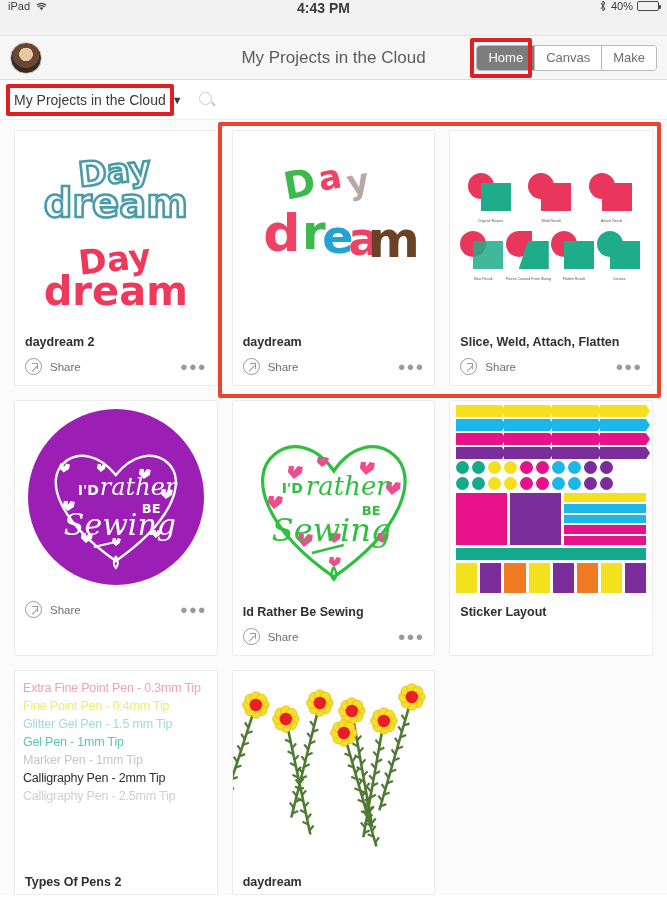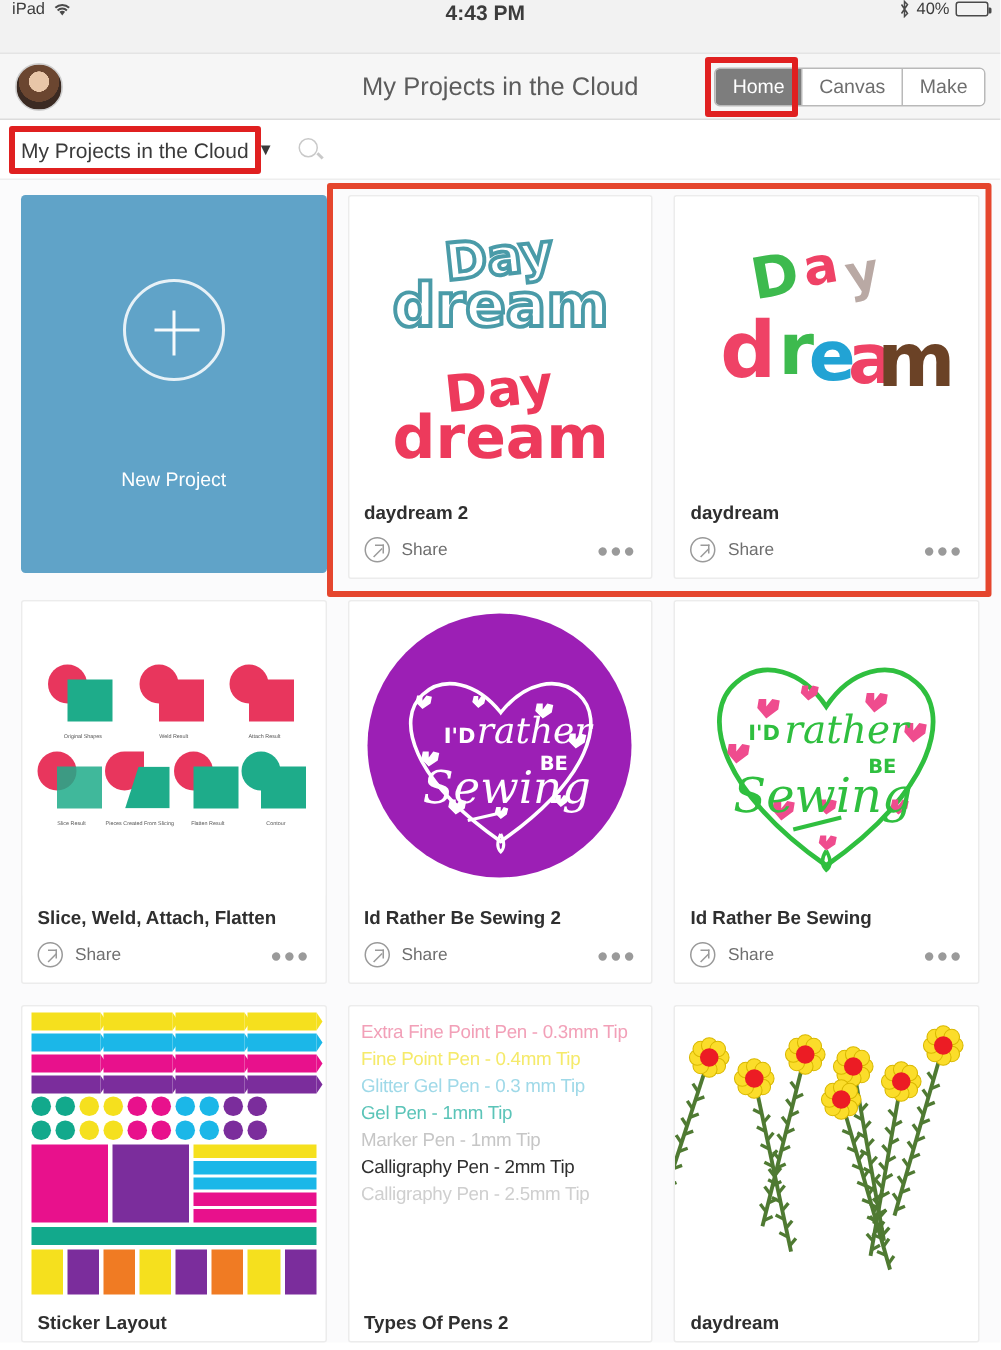--- a/index.html
+++ b/index.html
@@ -223,24 +223,20 @@
     <span>My Projects in the Cloud</span>
     <span class="caret">▼</span>
   </div>
   <div class="hl-dropdown"></div>
   <div class="search-icon"></div>
 </div>
 
 <div class="grid">
   <div class="hl-row1"></div>
 
-  <div class="card new-project">
-    <div class="plus-circle"></div>
-    <div class="np-label">New Project</div>
-  </div>
 
   <div class="card">
     <div class="thumb">
       <svg viewBox="0 0 200 196" width="100%" height="100%">
         <g fill="none" stroke="#4a9ba8" stroke-width="2.6">
           <text x="100" y="52" font-family="DejaVu Sans" font-size="34" font-weight="bold" text-anchor="middle" stroke="#4a9ba8" fill="none" transform="rotate(-6 100 52)">Day</text>
           <text x="100" y="86" font-family="DejaVu Sans" font-size="40" font-weight="bold" text-anchor="middle" stroke="#4a9ba8" fill="none">dream</text>
         </g>
         <g fill="#ed3a5c">
           <text x="100" y="140" font-family="DejaVu Sans" font-size="34" font-weight="bold" text-anchor="middle" transform="rotate(-6 100 140)">Day</text>
@@ -349,21 +345,20 @@
           </g>
           <text x="62" y="94" font-family="DejaVu Sans" font-size="14" font-weight="bold" fill="#fff">I'D</text>
           <text x="84" y="94" font-family="DejaVu Serif" font-size="24" font-style="italic" fill="#fff">rather</text>
           <text x="126" y="112" font-family="DejaVu Sans" font-size="13" font-weight="bold" fill="#fff">BE</text>
           <text x="48" y="134" font-family="DejaVu Serif" font-size="30" font-style="italic" fill="#fff">Sewing</text>
           <path d="M78 146 l26 -6" stroke="#fff" stroke-width="2.2" fill="none"></path>
           <path d="M100 155 q4 8 0 12 q-4 -4 0 -12" fill="none" stroke="#fff" stroke-width="2"></path>
         </svg>
       </div>
     </div>
-    <div class="card-title">Id Rather Be Sewing 2</div>
     <div class="card-foot">
       <span class="share-icon"></span>
       <span class="share-label">Share</span>
       <span class="dots">●●●</span>
     </div>
   </div>
 
   <div class="card">
     <div class="thumb">
       <svg viewBox="0 0 200 196" width="100%" height="100%">
@@ -485,21 +480,21 @@
         </div>
     </div>
     <div class="card-title">Sticker Layout</div>
   </div>
 
   <div class="card">
     <div class="thumb">
       <div class="pen-list" id="pen-list">
           <div class="pen-line" style="color: rgb(242, 160, 184);">Extra Fine Point Pen - 0.3mm Tip</div>
           <div class="pen-line" style="color: rgb(245, 234, 106);">Fine Point Pen - 0.4mm Tip</div>
-          <div class="pen-line" style="color: rgb(159, 217, 232);">Glitter Gel Pen - 0.3 mm Tip</div>
+          <div class="pen-line" style="color: rgb(159, 217, 232);">Glitter Gel Pen - 1.5 mm Tip</div>
           <div class="pen-line" style="color: rgb(91, 196, 184);">Gel Pen - 1mm Tip</div>
           <div class="pen-line" style="color: rgb(198, 198, 198);">Marker Pen - 1mm Tip</div>
           <div class="pen-line" style="color: rgb(47, 47, 47);">Calligraphy Pen - 2mm Tip</div>
           <div class="pen-line" style="color: rgb(207, 207, 207);">Calligraphy Pen - 2.5mm Tip</div>
         </div>
     </div>
     <div class="card-title">Types Of Pens 2</div>
   </div>
 
   <div class="card">

